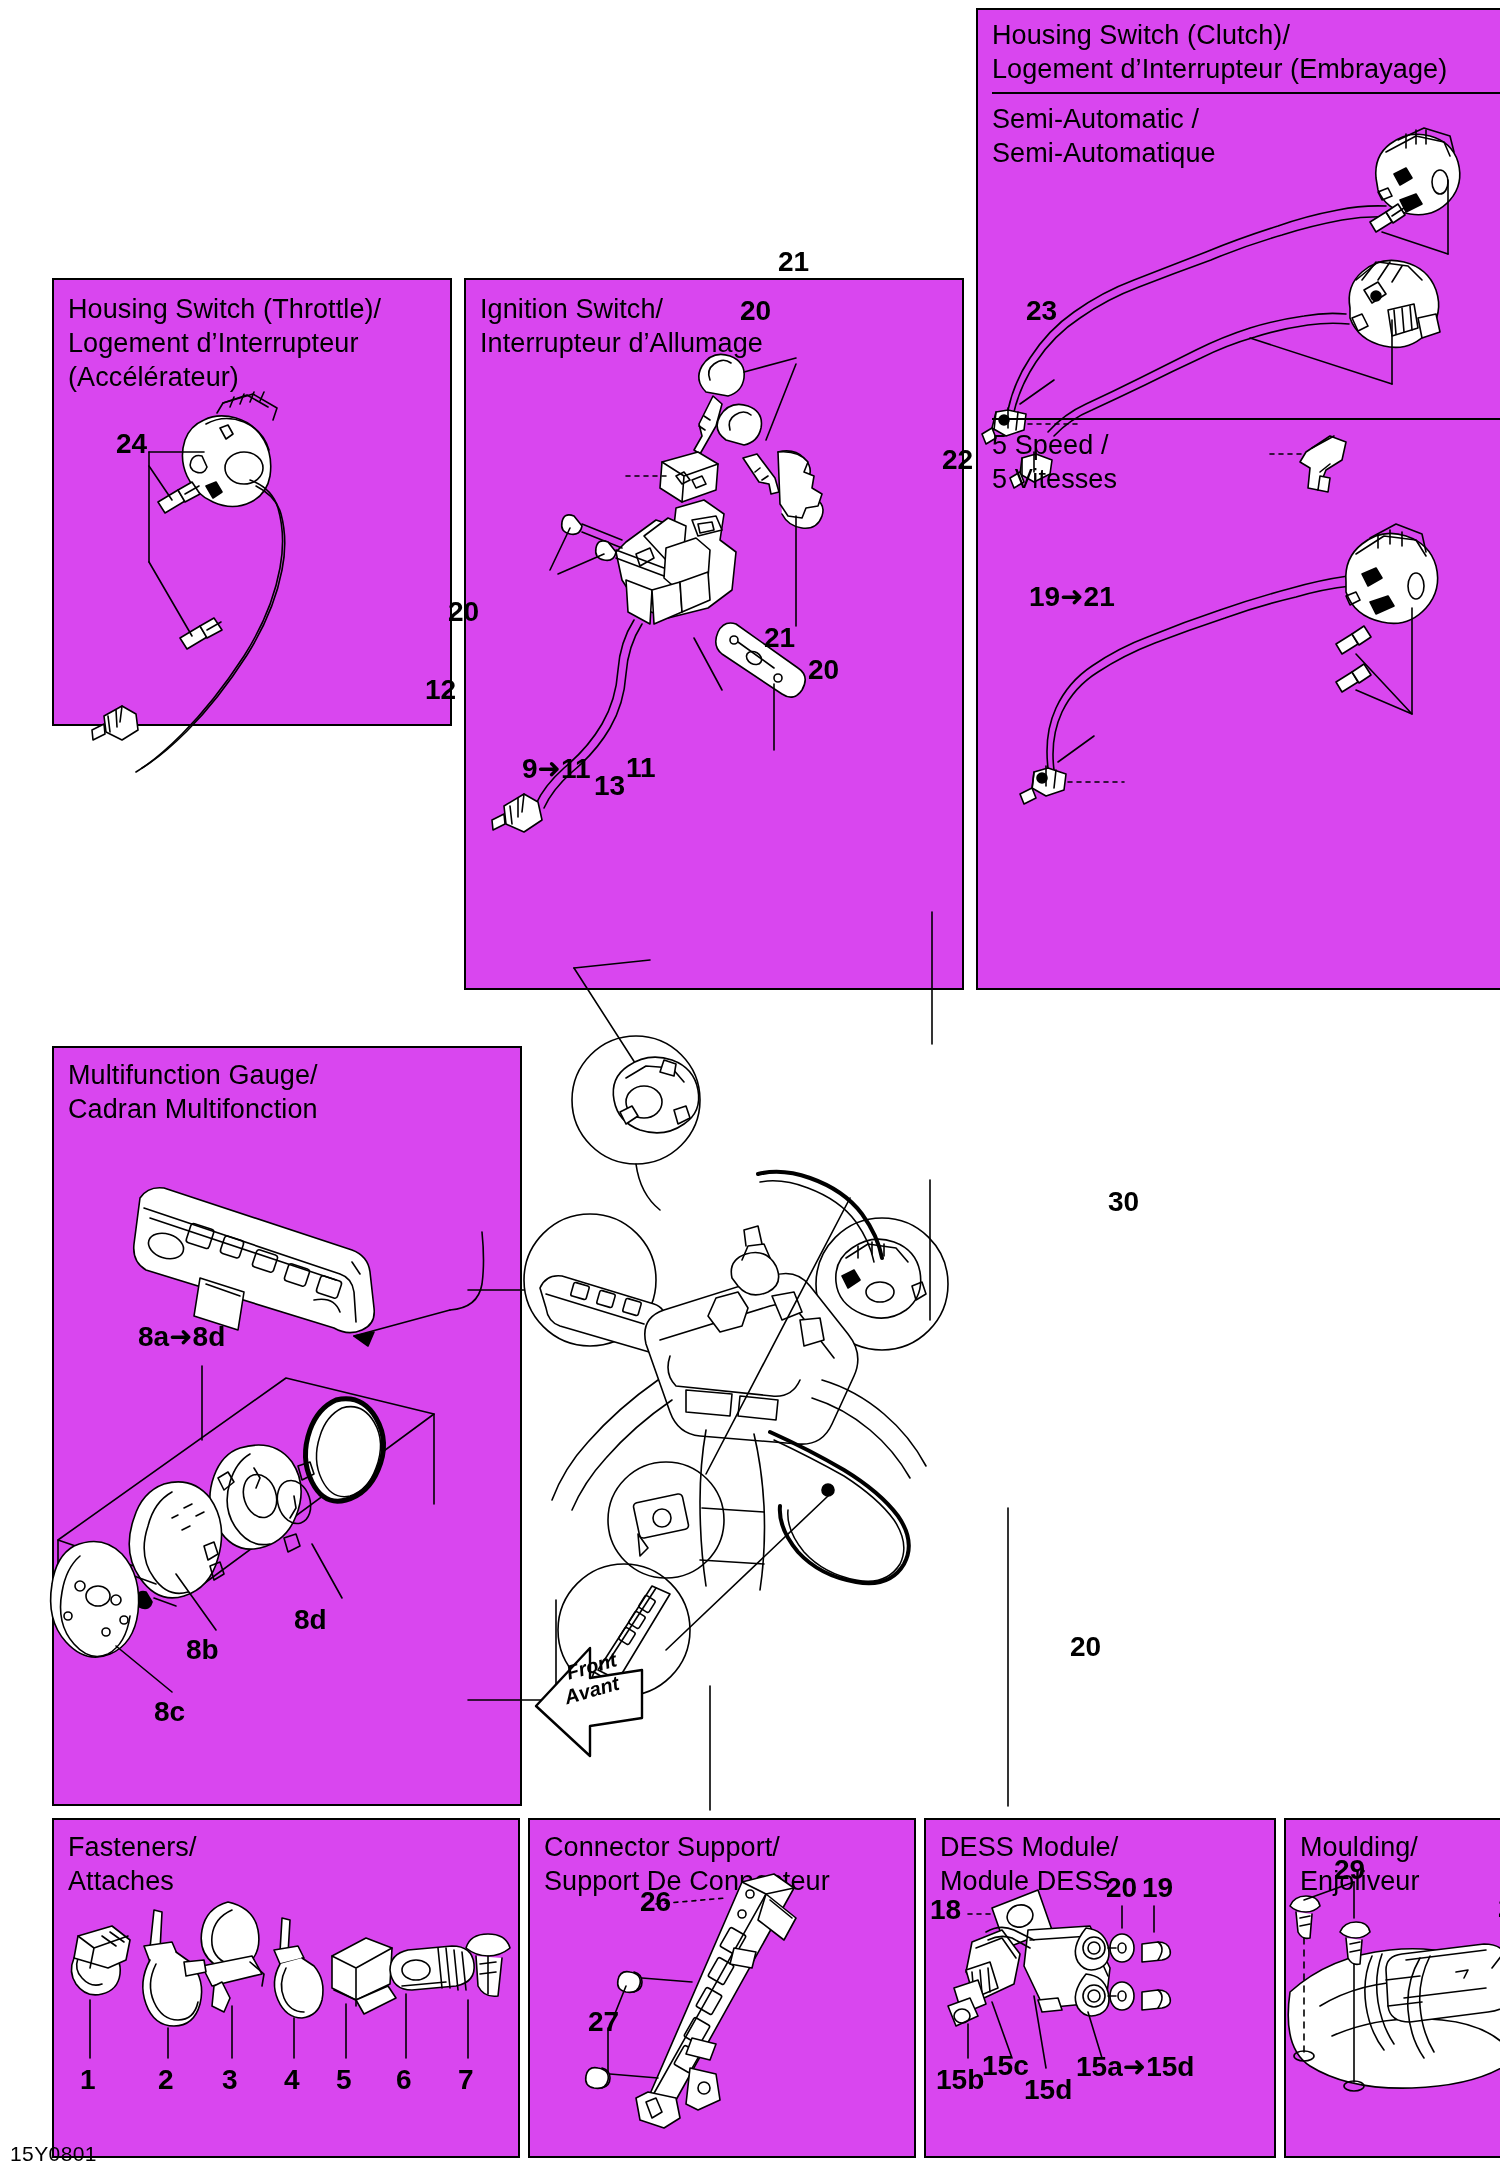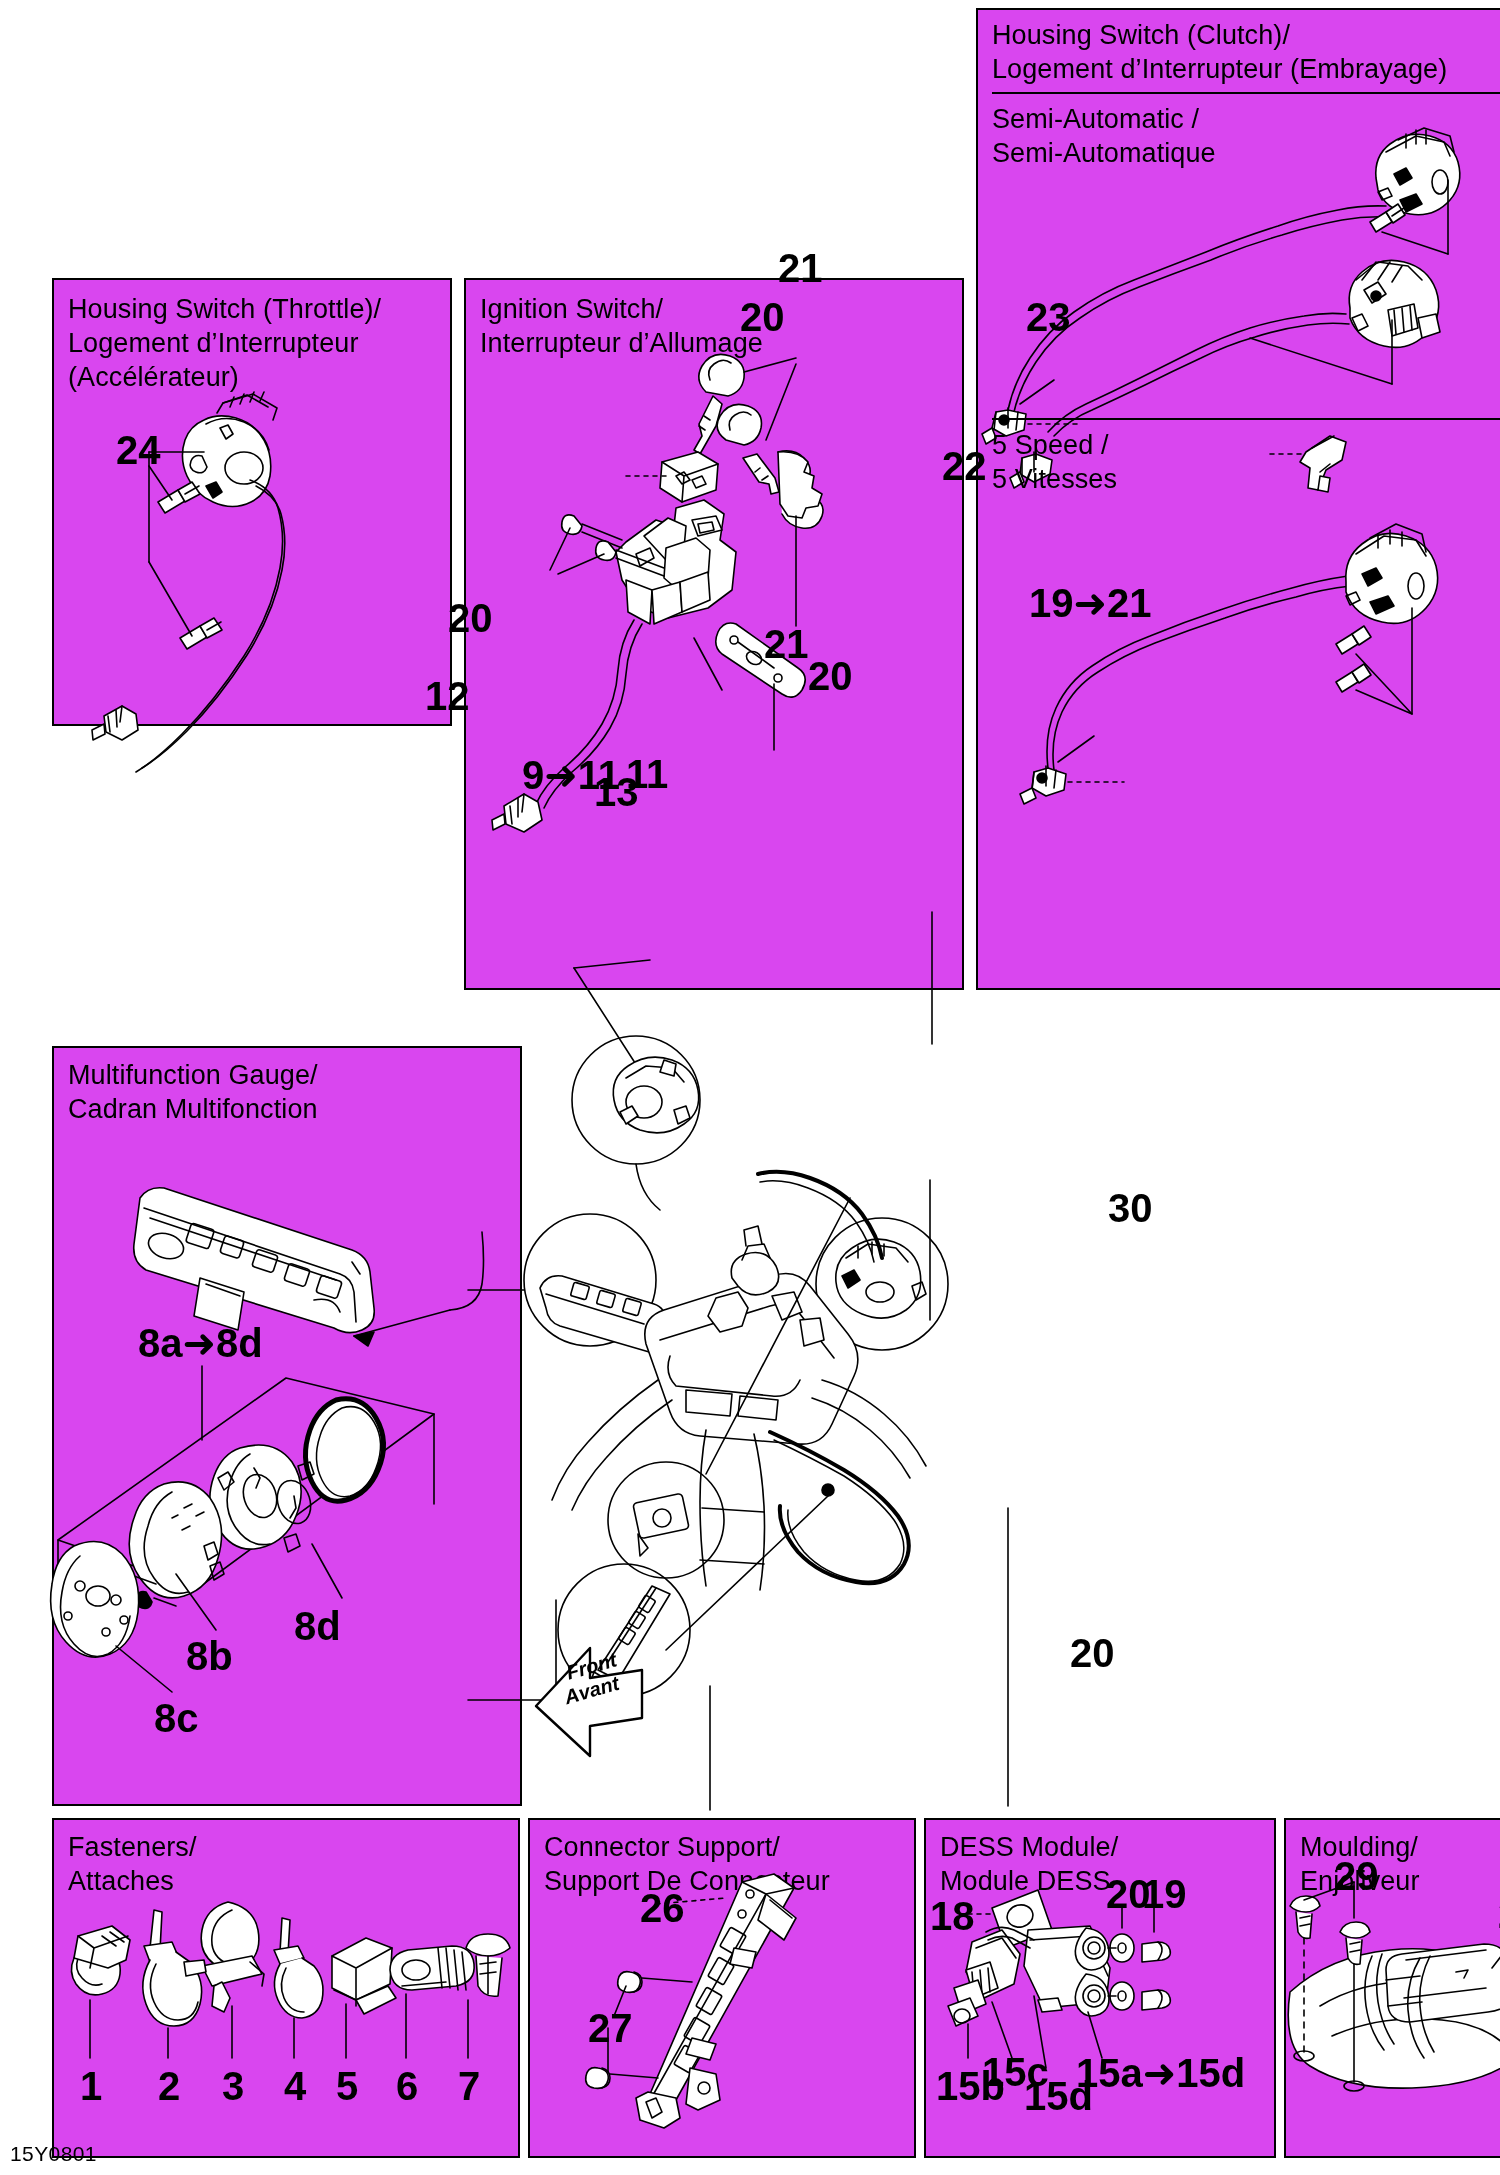--- a/index.html
+++ b/index.html
@@ -7,21 +7,21 @@
     width:1500px;height:2175px;position:relative;overflow:hidden;
     font-family:"Liberation Sans","DejaVu Sans",sans-serif;
     color:#000;
   }
   .panel{position:absolute;border:2px solid #000;background:#d946ef;box-sizing:border-box;margin-left:44px;}
   .panel-title{
     position:absolute;font-size:27px;line-height:34px;letter-spacing:0.1px;
     white-space:pre-line;font-weight:400;
   }
   .divider{position:absolute;height:0;border-top:2px solid #000;}
-  .callout{position:absolute;font-size:40px;font-weight:700;letter-spacing:0px;white-space:nowrap;}
+  .callout{position:absolute;font-size:28px;font-weight:700;letter-spacing:0px;white-space:nowrap;}
   .footer-code{position:absolute;font-size:21px;letter-spacing:0.4px;}
   svg{position:absolute;top:0;left:0;overflow:visible;}
   .art{position:absolute;}
   .art svg{position:static;display:block;}
 </style>
 </head>
 <body>
 
 <div class="panel" style="left:8px;top:278px;width:400px;height:448px;">
   <div class="panel-title" style="left:14px;top:12px;width:380px;">Housing Switch (Throttle)/

